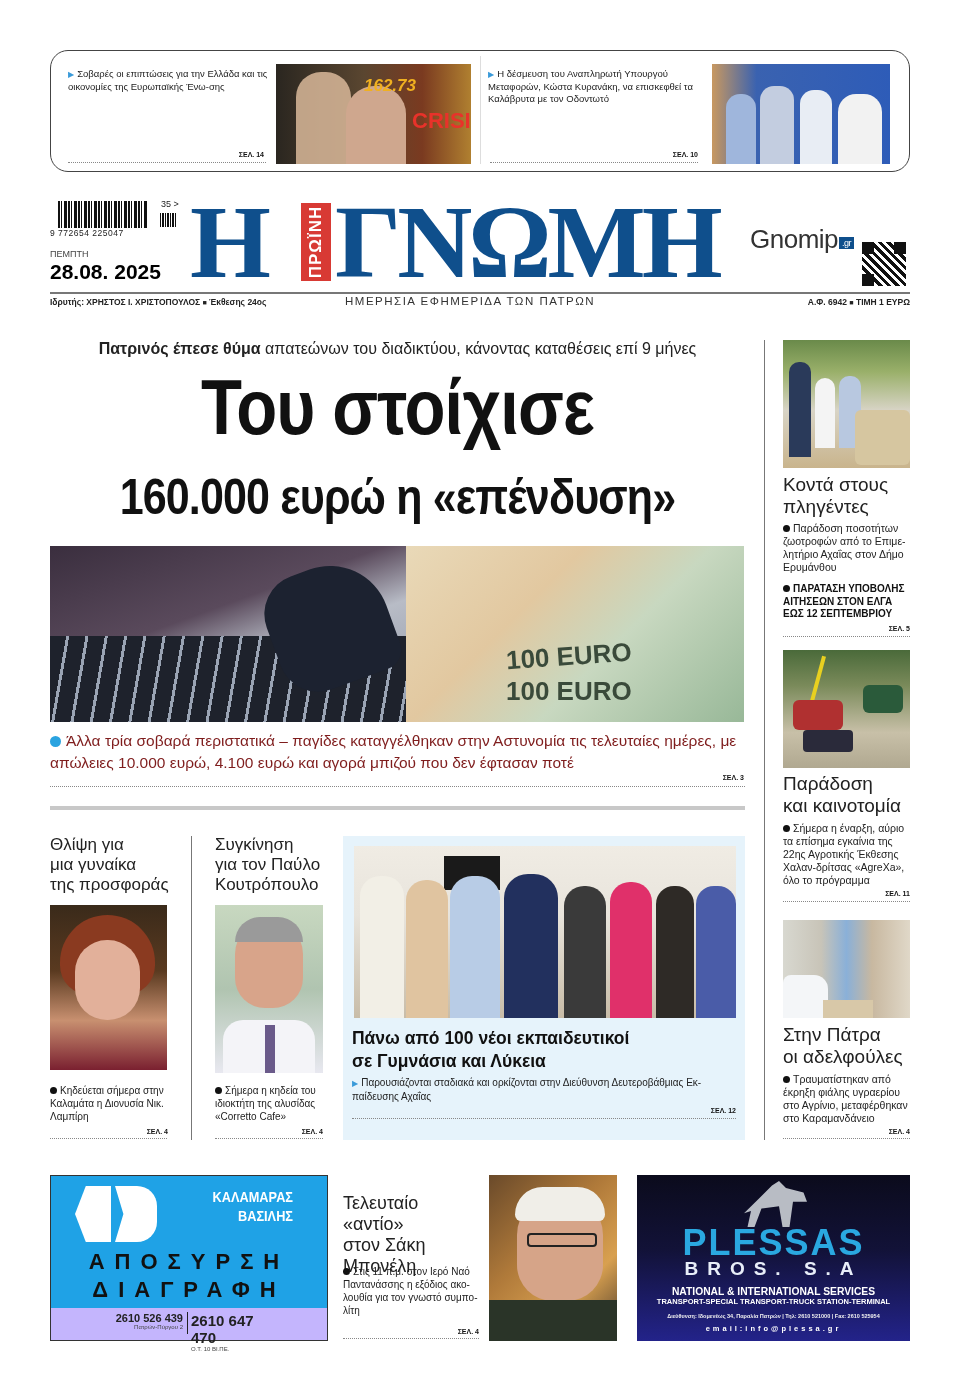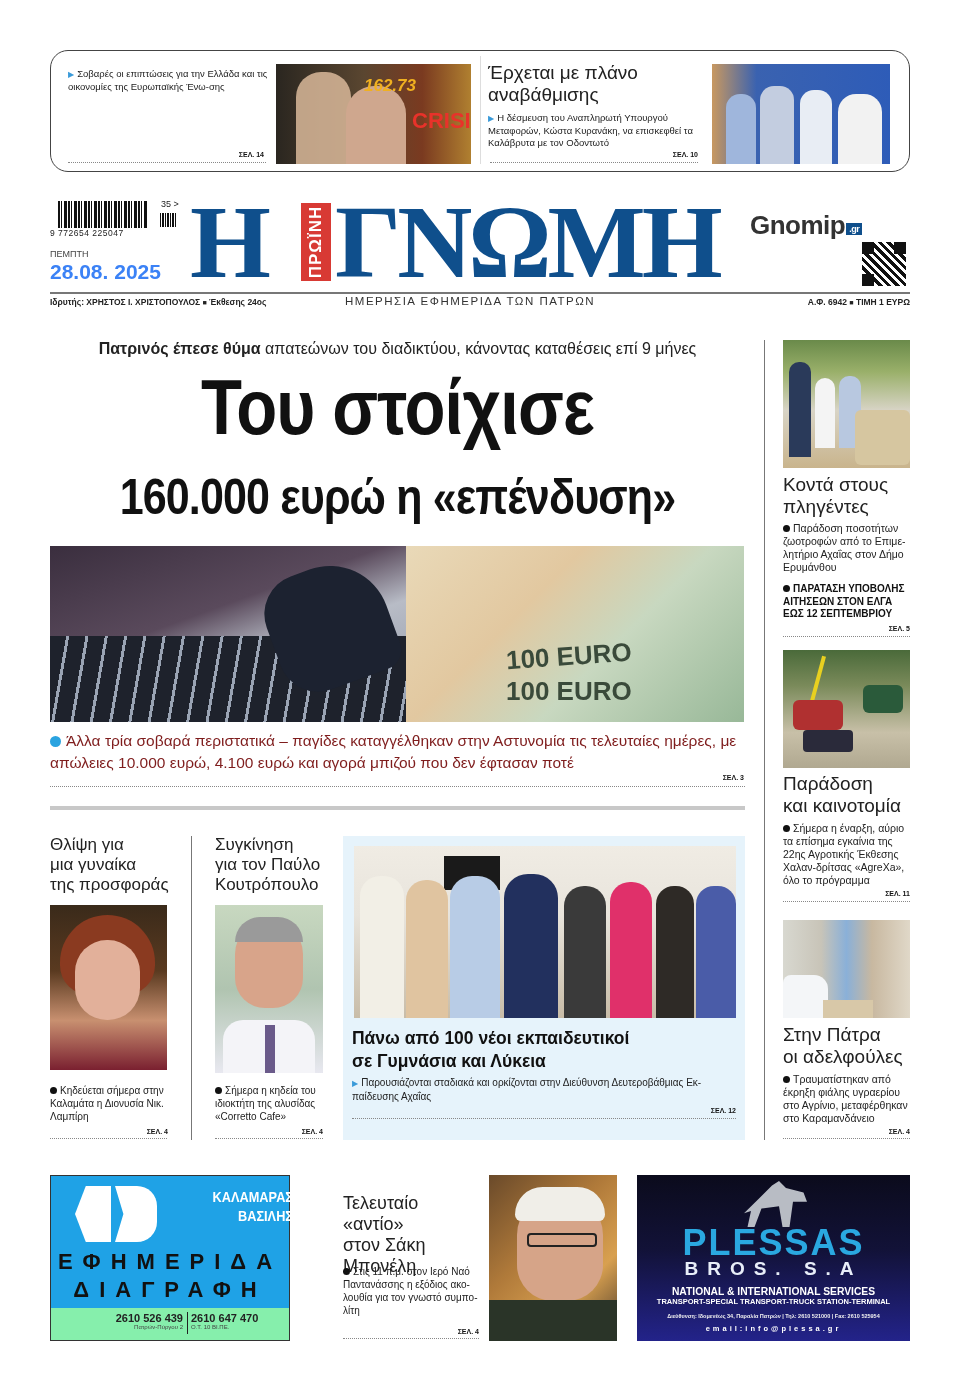--- a/index.html
+++ b/index.html
@@ -19,21 +19,21 @@
 
   
   .barcode { left: 58px; top: 201px; width: 90px; height: 27px;
     background: repeating-linear-gradient(90deg, #111 0 2px, #fff 2px 3px, #111 3px 4px, #fff 4px 6px, #111 6px 9px, #fff 9px 10px); }
   .barcode2 { left: 160px; top: 213px; width: 16px; height: 14px;
     background: repeating-linear-gradient(90deg, #111 0 1px, #fff 1px 2px, #111 2px 4px, #fff 4px 5px); }
   .logo-letter { font-family: "Liberation Serif", serif; font-weight: 900; color: #0f4f8c; font-size: 104px; line-height: 88px; letter-spacing: -2px; }
   .proini { left: 301px; top: 203px; width: 30px; height: 78px; background: #d83a34; color: #fff;
     display: flex; align-items: center; justify-content: center; }
   .proini span { transform: rotate(-90deg); font-weight: 700; font-size: 17px; letter-spacing: 1px; white-space: nowrap; }
-  .gnomip { left: 750px; top: 210px; font-size: 26px; font-weight: 700; color: #333; letter-spacing: -0.5px; }
+  .gnomip { left: 750px; top: 224px; font-size: 26px; font-weight: 400; color: #333; letter-spacing: -0.5px; }
   .gnomip .gr { display: inline-block; background: #0f4f8c; color: #fff; font-size: 9px; padding: 1px 3px; vertical-align: 2px; margin-left: 1px; }
   .qr { left: 862px; top: 242px; width: 44px; height: 44px;
     background:
       linear-gradient(#111,#111) 0 0/12px 12px no-repeat,
       linear-gradient(#111,#111) 32px 0/12px 12px no-repeat,
       linear-gradient(#111,#111) 0 32px/12px 12px no-repeat,
       repeating-linear-gradient(45deg, #111 0 3px, #fff 3px 6px),
       #fff; }
   .masthead-rule { left: 50px; top: 292px; width: 860px; height: 2px; background: #777; }
   .mast-small { font-size: 8.5px; font-weight: 700; color: #222; }
@@ -54,21 +54,21 @@
   .side-text { font-size: 10.5px; line-height: 13px; color: #222; }
   .side-caps { font-size: 10px; line-height: 12.5px; font-weight: 700; color: #111; }
 
   
   .low-title { font-size: 17px; line-height: 20px; color: #222; }
   .low-text { font-size: 10px; line-height: 13px; color: #222; }
   .teachers-box { left: 343px; top: 836px; width: 402px; height: 304px; background: #e6f3fb; }
   .teachers-title { font-size: 19px; line-height: 23px; font-weight: 700; color: #111; transform: scaleX(0.92); transform-origin: left; }
 
   
-  .ad-kal { left: 50px; top: 1175px; width: 240px; height: 166px; border: 1.5px solid #333; background: #86efac; }
+  .ad-kal { left: 50px; top: 1175px; width: 278px; height: 166px; border: 1.5px solid #333; background: #c4b5fd; }
   .ad-kal-top { position: absolute; left: 0; top: 0; width: 100%; height: 132px; background: #1fa2e6; }
   .ad-plessas { left: 637px; top: 1175px; width: 273px; height: 166px;
     background: linear-gradient(180deg, #0b0b1c 0%, #121238 45%, #23238a 100%); color: #fff; }
 </style>
 </head>
 <body>
 
 <div class="abs teaser-box"></div>
 <div class="abs teaser-divider"></div>
 
@@ -80,43 +80,39 @@
 <div class="abs dotline" style="left:68px; top:162px; width:198px;"></div>
 <div class="abs page-ref" style="left:200px; top:151px; width:64px;">ΣΕΛ. 14</div>
 <div class="abs photo" style="left:276px; top:64px; width:195px; height:100px; background: linear-gradient(90deg,#2a2620 0%,#5a4630 45%,#7a3a20 75%,#b08030 100%);">
   <div class="abs" style="left:20px; top:8px; width:55px; height:92px; background:#d9b99a; border-radius:25px 25px 0 0; opacity:.85;"></div>
   <div class="abs" style="left:70px; top:22px; width:60px; height:78px; background:#cfa78e; border-radius:28px 28px 0 0;"></div>
   <div class="abs" style="left:88px; top:12px; font-size:17px; font-weight:700; color:#f0b020; font-style:italic;">162.73</div>
   <div class="abs" style="left:136px; top:44px; font-size:22px; font-weight:900; color:#e8322a;">CRISIS</div>
 </div>
 
 <div class="abs" style="left:488px; top:62px; width:215px;">
-  <div class="teaser-title">
-    <div>Έρχεται με πλάνο</div>
-    <div>αναβάθμισης</div>
-  </div>
   <div class="teaser-sub" style="margin-top:6px;">
     <span class="bullet-tri">▶</span><span>Η δέσμευση του Αναπληρωτή Υπουργού Μεταφορών, Κώστα Κυρανάκη, να επισκεφθεί τα Καλάβρυτα με τον Οδοντωτό</span>
   </div>
 </div>
 <div class="abs dotline" style="left:490px; top:162px; width:208px;"></div>
 <div class="abs page-ref" style="left:634px; top:151px; width:64px;">ΣΕΛ. 10</div>
 <div class="abs photo" style="left:712px; top:64px; width:178px; height:100px; background: linear-gradient(90deg,#c89860 0%,#3a62b0 25%,#2e5cb8 100%);">
   <div class="abs" style="left:14px; top:30px; width:30px; height:70px; background:#9fb6dc; border-radius:14px 14px 0 0;"></div>
   <div class="abs" style="left:48px; top:22px; width:34px; height:78px; background:#c3cde0; border-radius:14px 14px 0 0;"></div>
   <div class="abs" style="left:88px; top:26px; width:32px; height:74px; background:#e8edf4; border-radius:14px 14px 0 0;"></div>
   <div class="abs" style="left:126px; top:30px; width:44px; height:70px; background:#f2f2f2; border-radius:18px 18px 0 0;"></div>
 </div>
 
 <div class="abs barcode"></div>
 <div class="abs barcode2"></div>
 <div class="abs" style="left:161px; top:199px; font-size:9px; color:#222;">35 &gt;</div>
 <div class="abs" style="left:50px; top:228px; font-size:8.5px; letter-spacing:0.5px; color:#222;">9 772654 225047</div>
 <div class="abs" style="left:50px; top:249px; font-size:9px; color:#444;">ΠΕΜΠΤΗ</div>
-<div class="abs" style="left:50px; top:260px; font-size:21px; font-weight:700; color:#3b82f6;">28.08. 2025</div>
+<div class="abs" style="left:50px; top:260px; font-size:21px; font-weight:700; color:#000000;">28.08. 2025</div>
 
 <div class="abs logo-letter" style="left:190px; top:198px;">Η</div>
 <div class="abs proini">
     <span>ΠΡΩΪΝΗ</span>
   </div>
 <div class="abs logo-letter" style="left:335px; top:198px; letter-spacing:-4px;">ΓΝΩΜΗ</div>
 <div class="abs gnomip"><span>Gnomip</span><span class="gr">.gr</span></div>
 <div class="abs qr"></div>
 
 <div class="abs masthead-rule"></div>
@@ -259,31 +255,31 @@
 
 <div class="abs ad-kal">
   <div class="ad-kal-top">
     <div class="abs" style="left:24px; top:10px; width:36px; height:56px; background:#fff; clip-path: polygon(30% 0,100% 0,100% 100%,30% 100%,0 50%);"></div>
     <div class="abs" style="left:64px; top:10px; width:42px; height:56px; background:#fff; border-radius:0 20px 20px 0; clip-path: polygon(0 0,100% 0,100% 100%,0 100%,20% 50%);"></div>
     <div class="abs" style="left:132px; top:11px; width:110px; text-align:right; color:#fff; font-weight:700; font-size:15px; line-height:19px; transform:scaleX(0.85); transform-origin:right;">
       <div>ΚΑΛΑΜΑΡΑΣ</div>
         <div>ΒΑΣΙΛΗΣ</div>
     </div>
     <div class="abs" style="left:0; top:72px; width:100%; text-align:center; font-weight:900; font-size:22px; letter-spacing:10px; line-height:28px; color:#111;">
-      <div>ΕΦΗΜΕΡΙΔΑ</div>
+      <div>ΑΠΟΣΥΡΣΗ</div>
         <div>ΔΙΑΓΡΑΦΗ</div>
     </div>
   </div>
   <div class="abs" style="left:60px; top:136px; text-align:right; width:72px;">
     <div style="font-size:11px; font-weight:700; color:#222;">2610 526 439</div>
     <div style="font-size:6px; color:#444;">Πατρών-Πύργου 2</div>
   </div>
   <div class="abs" style="left:136px; top:136px; width:1px; height:22px; background:#222;"></div>
   <div class="abs" style="left:140px; top:136px; width:90px;">
-    <div style="font-size:11px; font-weight:700; color:#222;">2610 647 470</div>
+    <div style="font-size:15px; font-weight:700; color:#222;">2610 647 470</div>
     <div style="font-size:6px; color:#444;">Ο.Τ. 10 ΒΙ.ΠΕ.</div>
   </div>
 </div>
 
 <div class="abs low-title" style="left:343px; top:1173px; width:140px; font-size:18px; line-height:21px;margin-top:20px;">
   <div>Τελευταίο</div>
     <div>«αντίο»</div>
     <div>στον Σάκη</div>
     <div>Μπονέλη</div>
 </div>

